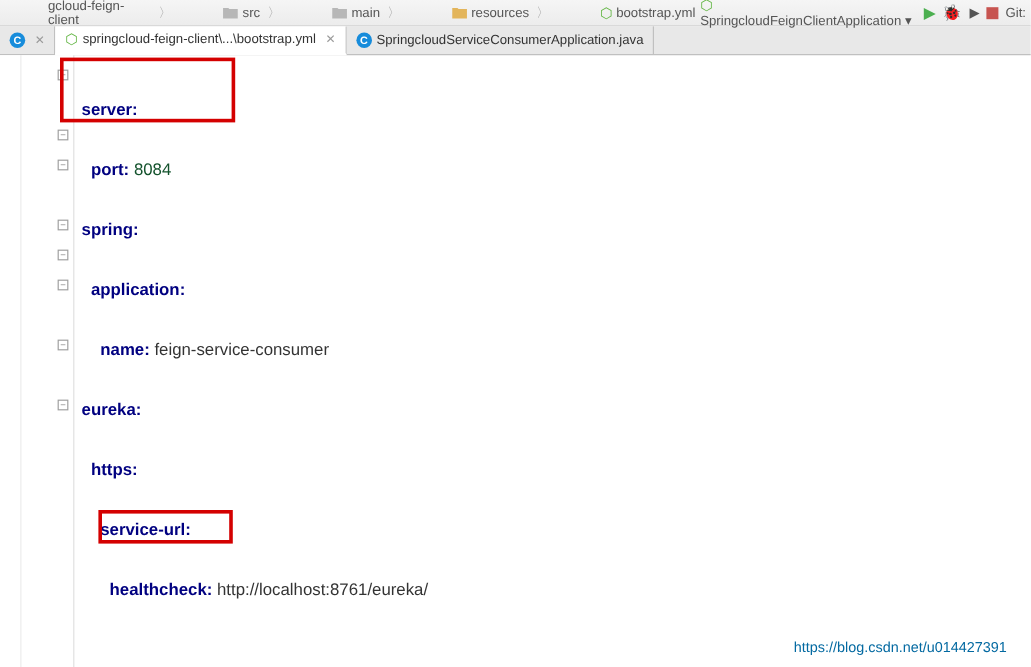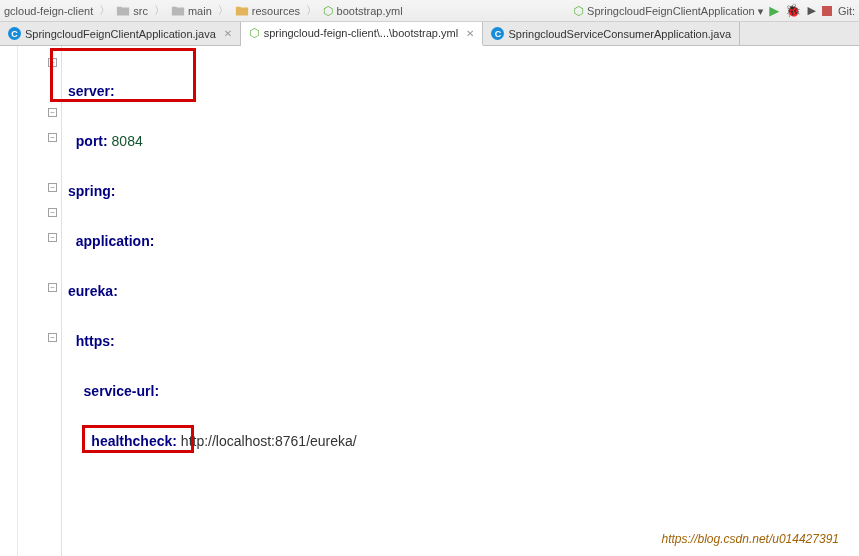--- a/index.html
+++ b/index.html
@@ -23,20 +23,21 @@
       align-items: center;
       padding: 0 4px;
       font-size: 11px;
       color: #555;
       gap: 4px;
     }
     .toolbar .bc-item {
       display: flex;
       align-items: center;
       gap: 3px;
+      margin-left: 36px;
     }
     .toolbar .sep {
       color: #aaa;
       margin: 0 2px;
     }
     .folder-icon, .file-icon {
       width: 14px;
       height: 14px;
       display: inline-block;
     }
@@ -160,23 +161,22 @@
     .red-box {
       position: absolute;
       border: 3px solid #d40000;
       pointer-events: none;
     }
     .watermark {
       position: absolute;
       bottom: 10px;
       right: 20px;
       font-size: 12px;
-      color: #a16207;
+      color: #0369a1;
       font-family: sans-serif;
-      font-style: italic;
     }
   </style>
 </head>
 <body>
 
 <div class="toolbar">
   <span class="bc-item">
       <span>gcloud-feign-client</span>
     </span>
   <span class="sep">〉</span>
@@ -211,21 +211,20 @@
     <span class="bug-icon">🐞</span>
     <span>▶</span>
     <span class="stop-icon"></span>
     <span>Git:</span>
   </div>
 </div>
 
 <div class="tabs">
   <div class="tab">
     <span class="class-icon">C</span>
-    <span>SpringcloudFeignClientApplication.java</span>
     <span class="close">✕</span>
   </div>
   <div class="tab active">
     <span class="yml-icon">⬡</span>
     <span>springcloud-feign-client\...\bootstrap.yml</span>
     <span class="close">✕</span>
   </div>
   <div class="tab">
     <span class="class-icon">C</span>
     <span>SpringcloudServiceConsumerApplication.java</span>
@@ -242,20 +241,21 @@
     <div class="fold-mark" style="top:162px">−</div>
     <div class="fold-mark" style="top:187px">−</div>
     <div class="fold-mark" style="top:237px">−</div>
     <div class="fold-mark" style="top:287px">−</div>
   </div>
   <div class="editor">
 <div class="line"><span class="key">server</span><span class="key">:</span></div>
 <div class="line">  <span class="key">port</span><span class="key">: </span><span class="val">8084</span></div>
 <div class="line"><span class="key">spring</span><span class="key">:</span></div>
 <div class="line">  <span class="key">application</span><span class="key">:</span></div>
+<div class="line">    <span class="key">name</span><span class="key">: </span><span class="str">feign-service-consumer</span></div>
 <div class="line"><span class="key">eureka</span><span class="key">:</span></div>
 <div class="line">  <span class="key">https</span><span class="key">:</span></div>
 <div class="line">    <span class="key">service-url</span><span class="key">:</span></div>
 <div class="line">      <span class="key">healthcheck</span><span class="key">: </span><span class="str">http://localhost:8761/eureka/</span></div>
 
 
 
 
 
 

